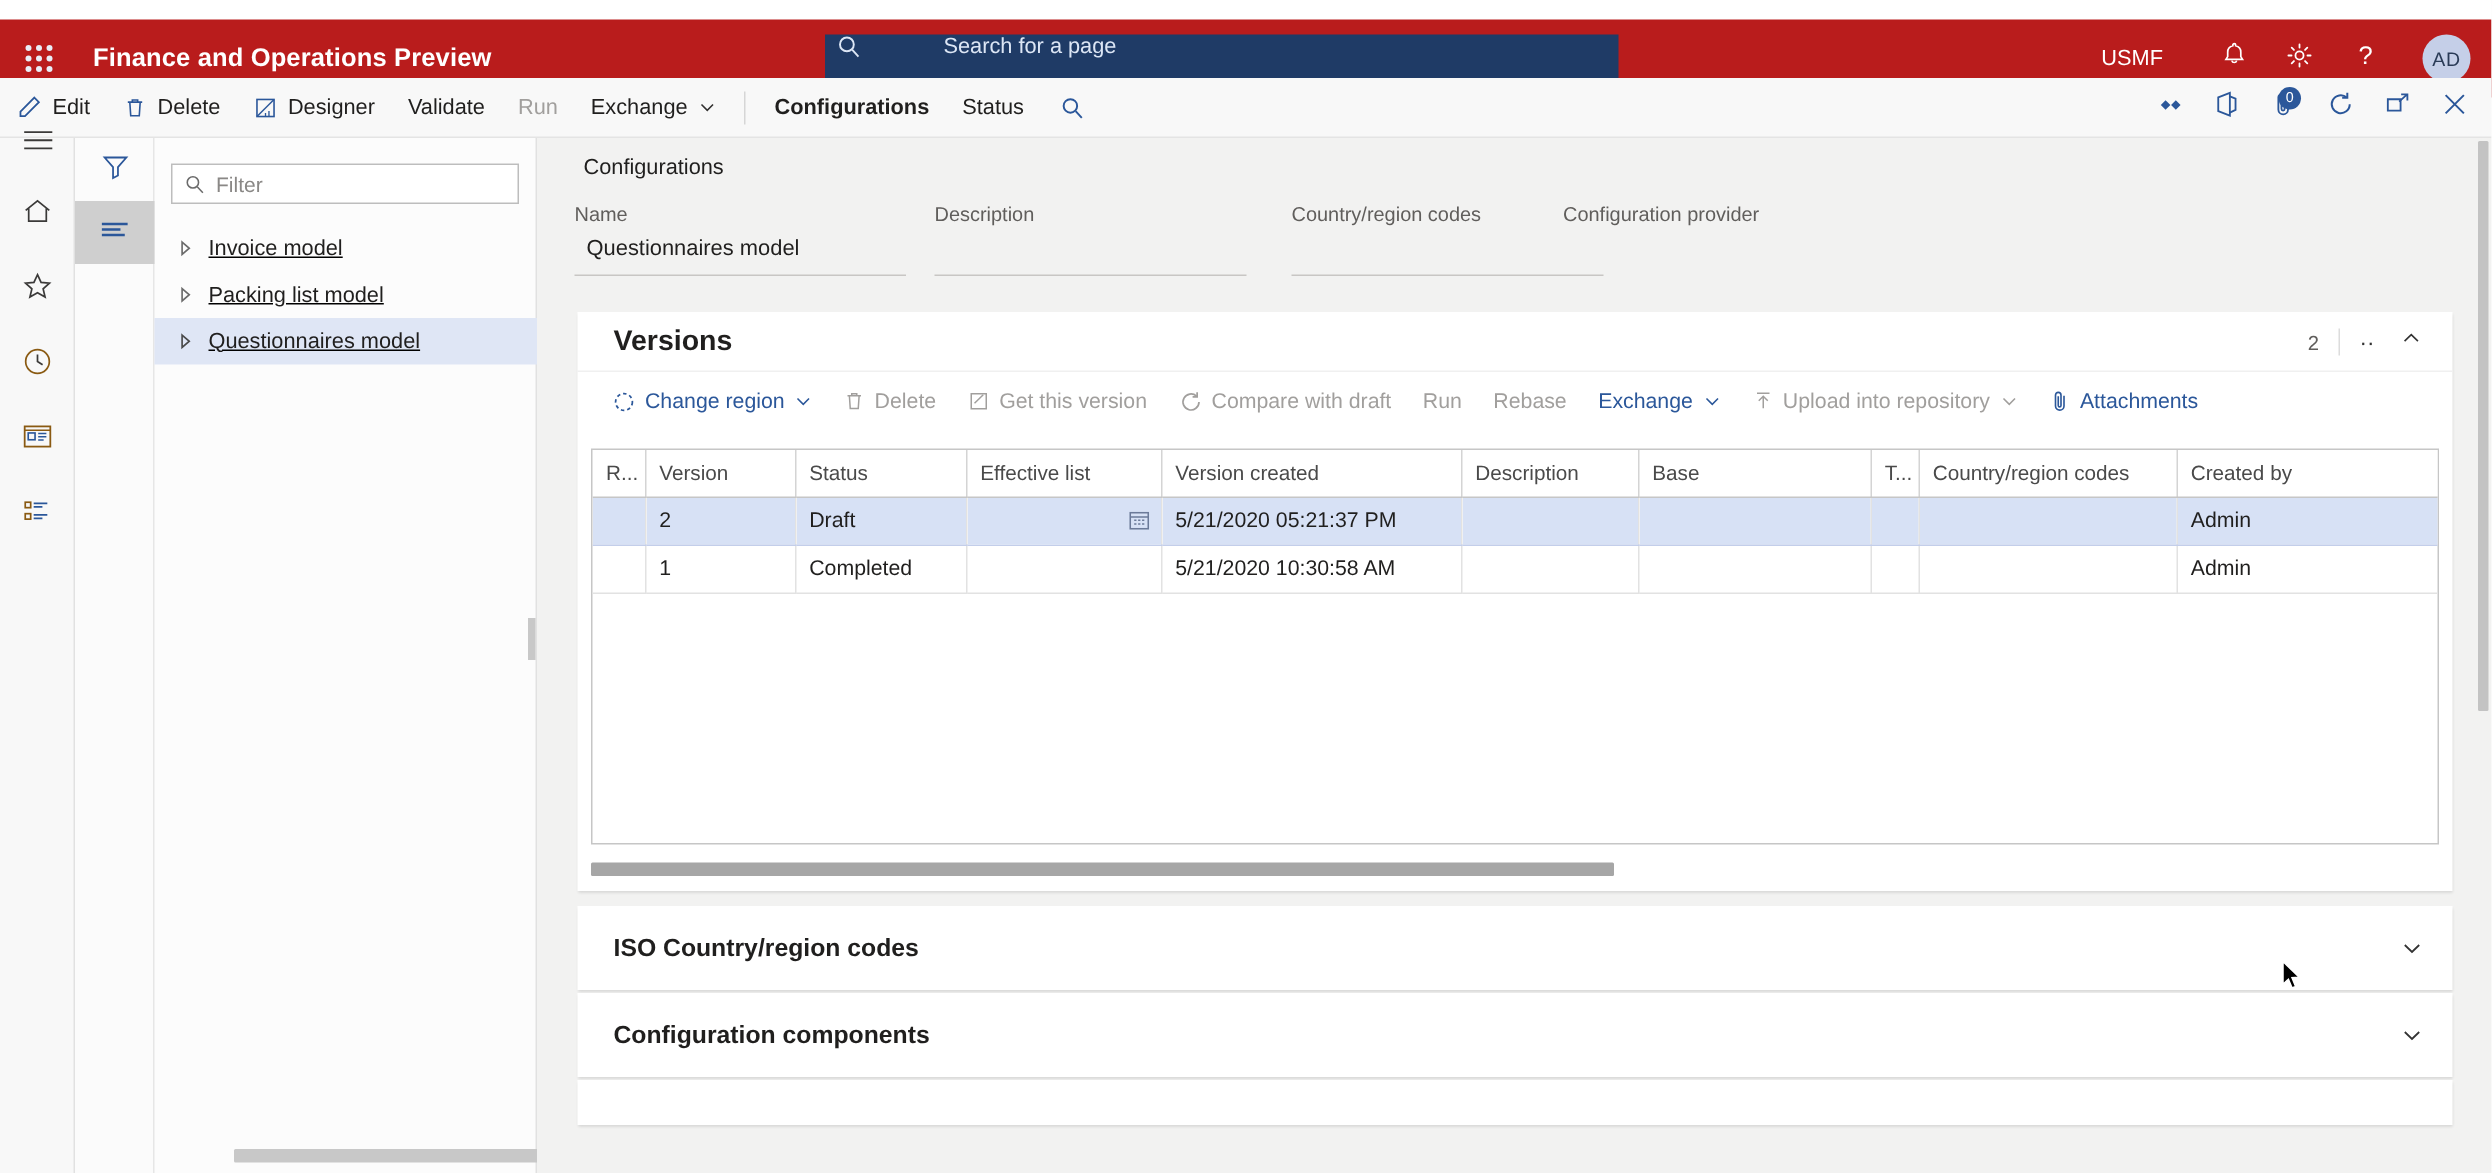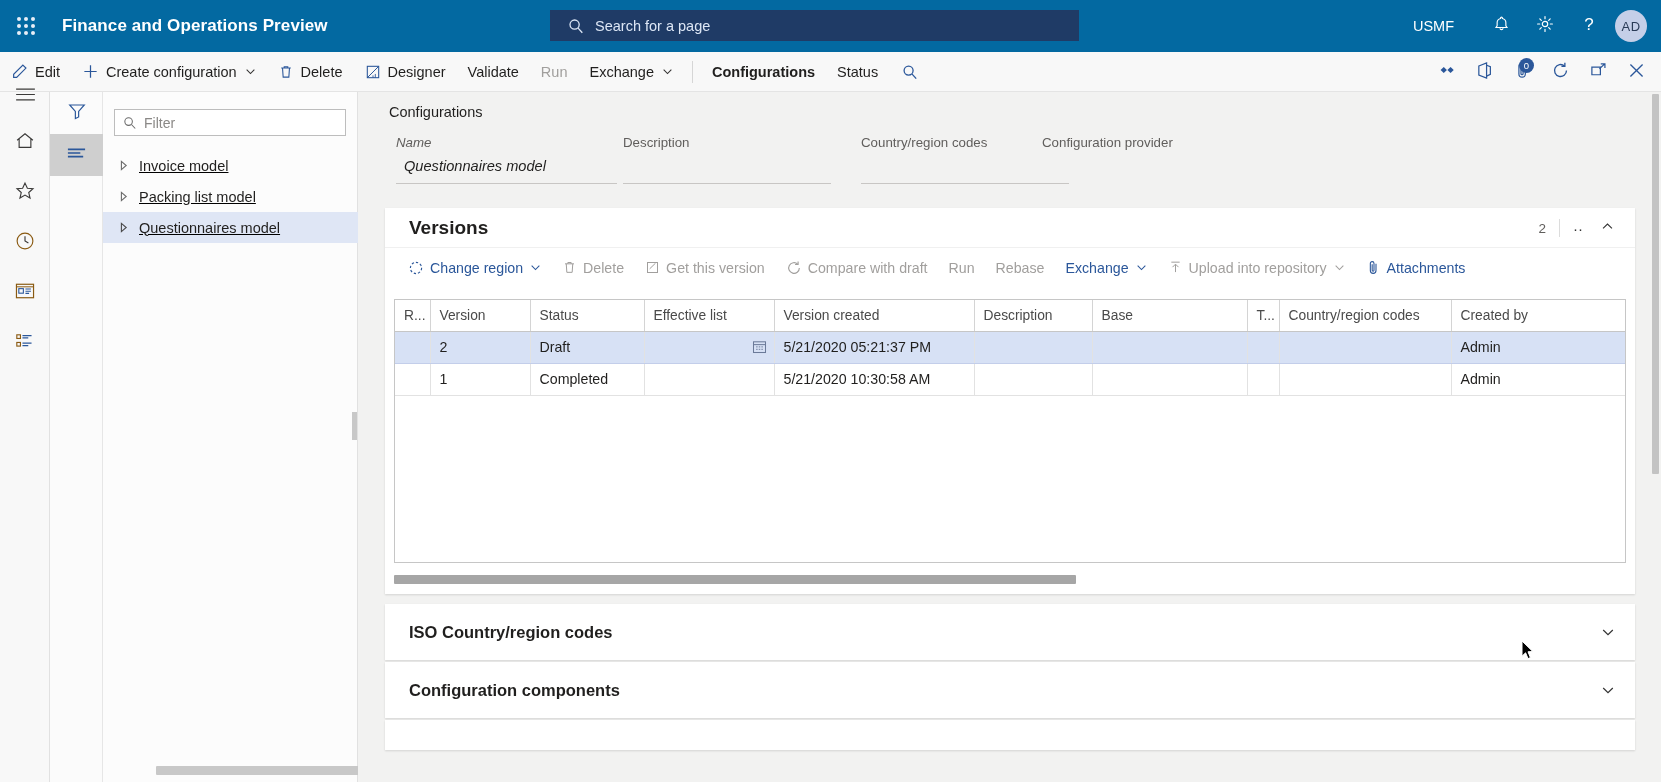--- a/index.html
+++ b/index.html
@@ -8,47 +8,48 @@
     margin: 0; padding: 0;
     width: 1661px; height: 782px;
     overflow: hidden;
     font-family: "Liberation Sans", sans-serif;
     background: #ffffff;
   }
   #app { position: relative; width: 1661px; height: 782px; background:#fff; }
 
   
   .topbar {
-    position: absolute; top:0; left:0; width:1661px; height:52px;
-    background:#0369a1; display:flex; align-items:center;
+    position: absolute; top:13px; left:0; width:1661px; height:52px;
+    background:#b91c1c; display:flex; align-items:center;
   }
   .waffle {
     width:52px; height:52px; display:flex; align-items:center; justify-content:center;
     cursor:pointer;
   }
   .waffle-grid { display:grid; grid-template-columns:repeat(3,4px); grid-template-rows:repeat(3,4px); gap:3px; }
   .waffle-grid i { width:4px; height:4px; background:#e8eef7; border-radius:50%; display:block; }
   .app-title {
     color:#ffffff; font-size:17px; font-weight:bold; letter-spacing:.1px;
     margin-left:10px; white-space:nowrap;
   }
   .topsearch {
     position:absolute; left:550px; top:10px; width:529px; height:31px;
-    background:#1f3b66; display:flex; align-items:center; padding-left:18px;
+    background:#1f3b66; display:flex; align-items:flex-start; padding-left:8px;
     cursor:text;
+    gap:44px;
   }
   .topsearch .mag { margin-right:11px; display:flex; }
   .topsearch span.ph { color:#dce6f5; font-size:14.5px; }
   .topright { position:absolute; right:14px; top:0; height:52px; display:flex; align-items:center; }
   .topright .company { color:#ffffff; font-size:14.5px; margin-right:29px; cursor:pointer; }
   .topright .tbicon { width:36px; height:36px; display:flex; align-items:center; justify-content:center; cursor:pointer; margin-right:8px;}
   .avatar {
     width:32px; height:32px; border-radius:50%; background:#c5cfe8; color:#2a3b57;
     font-size:13px; display:flex; align-items:center; justify-content:center;
-    margin-left:0; cursor:pointer; letter-spacing:.4px;
+    margin-left:12px; cursor:pointer; letter-spacing:.4px;
   }
 
   
   .cmdbar {
     position:absolute; top:52px; left:0; width:1661px; height:40px;
     background:#f8f8f8; border-bottom:1px solid #e4e4e4;
     display:flex; align-items:center;
   }
   .cmd {
     display:flex; align-items:center; height:40px; padding:0 11px;
@@ -239,33 +240,20 @@
 
     <div class="cmd">
       <span class="ci">
         <svg width="17" height="17" viewBox="0 0 18 18">
             <path d="M12.6 2.2 15.8 5.4 6 15.2H2.8v-3.2z" fill="none" stroke="#2b579a" stroke-width="1.25"></path>
           </svg>
       </span>
       <span>Edit</span>
     </div>
 
-    <div class="cmd">
-      <span class="ci">
-        <svg width="17" height="17" viewBox="0 0 18 18">
-            <path d="M9 2.5v13M2.5 9h13" stroke="#2b579a" stroke-width="1.3"></path>
-          </svg>
-      </span>
-      <span>Create configuration</span>
-      <span class="chev">
-        <svg width="11" height="11" viewBox="0 0 12 12">
-            <path d="M1.8 4 6 8.2 10.2 4" fill="none" stroke="#323130" stroke-width="1.15"></path>
-          </svg>
-      </span>
-    </div>
 
     <div class="cmd">
       <span class="ci">
         <svg width="16" height="16" viewBox="0 0 18 18">
             <path d="M3.6 4.6h10.8M7 4.6V3h4v1.6M5.1 4.6l.7 10.2h6.4l.7-10.2" fill="none" stroke="#2b579a" stroke-width="1.2"></path>
           </svg>
       </span>
       <span>Delete</span>
     </div>
 
@@ -478,21 +466,21 @@
       </div>
     </div>
     <div class="tp-vgrip"></div>
   </div>
 
   <div class="content">
 
     <div class="cap-head">Configurations</div>
 
     <div class="fieldrow">
-      <div class="fld" style="left:38px; width:221px;font-style:italic;">
+      <div class="fld" style="left:25px; width:221px;">
         <div class="flabel">Name</div>
         <div class="fval">Questionnaires model</div>
       </div>
       <div class="fld" style="left:265px; width:208px;">
         <div class="flabel">Description</div>
         <div class="fval">&nbsp;</div>
       </div>
       <div class="fld" style="left:503px; width:208px;">
         <div class="flabel">Country/region codes</div>
         <div class="fval">&nbsp;</div>

